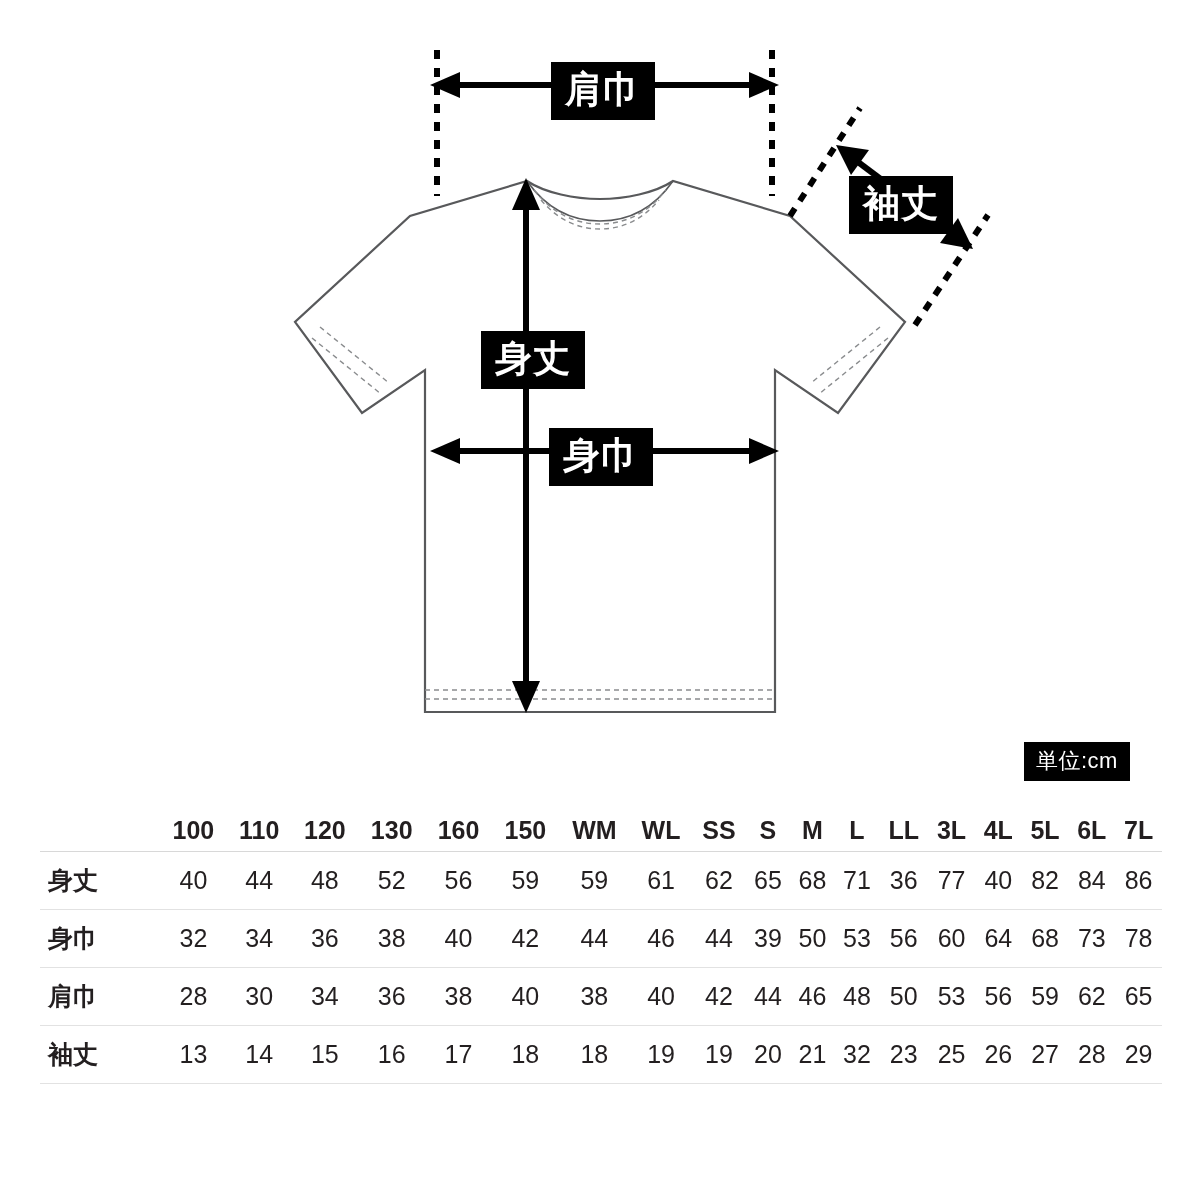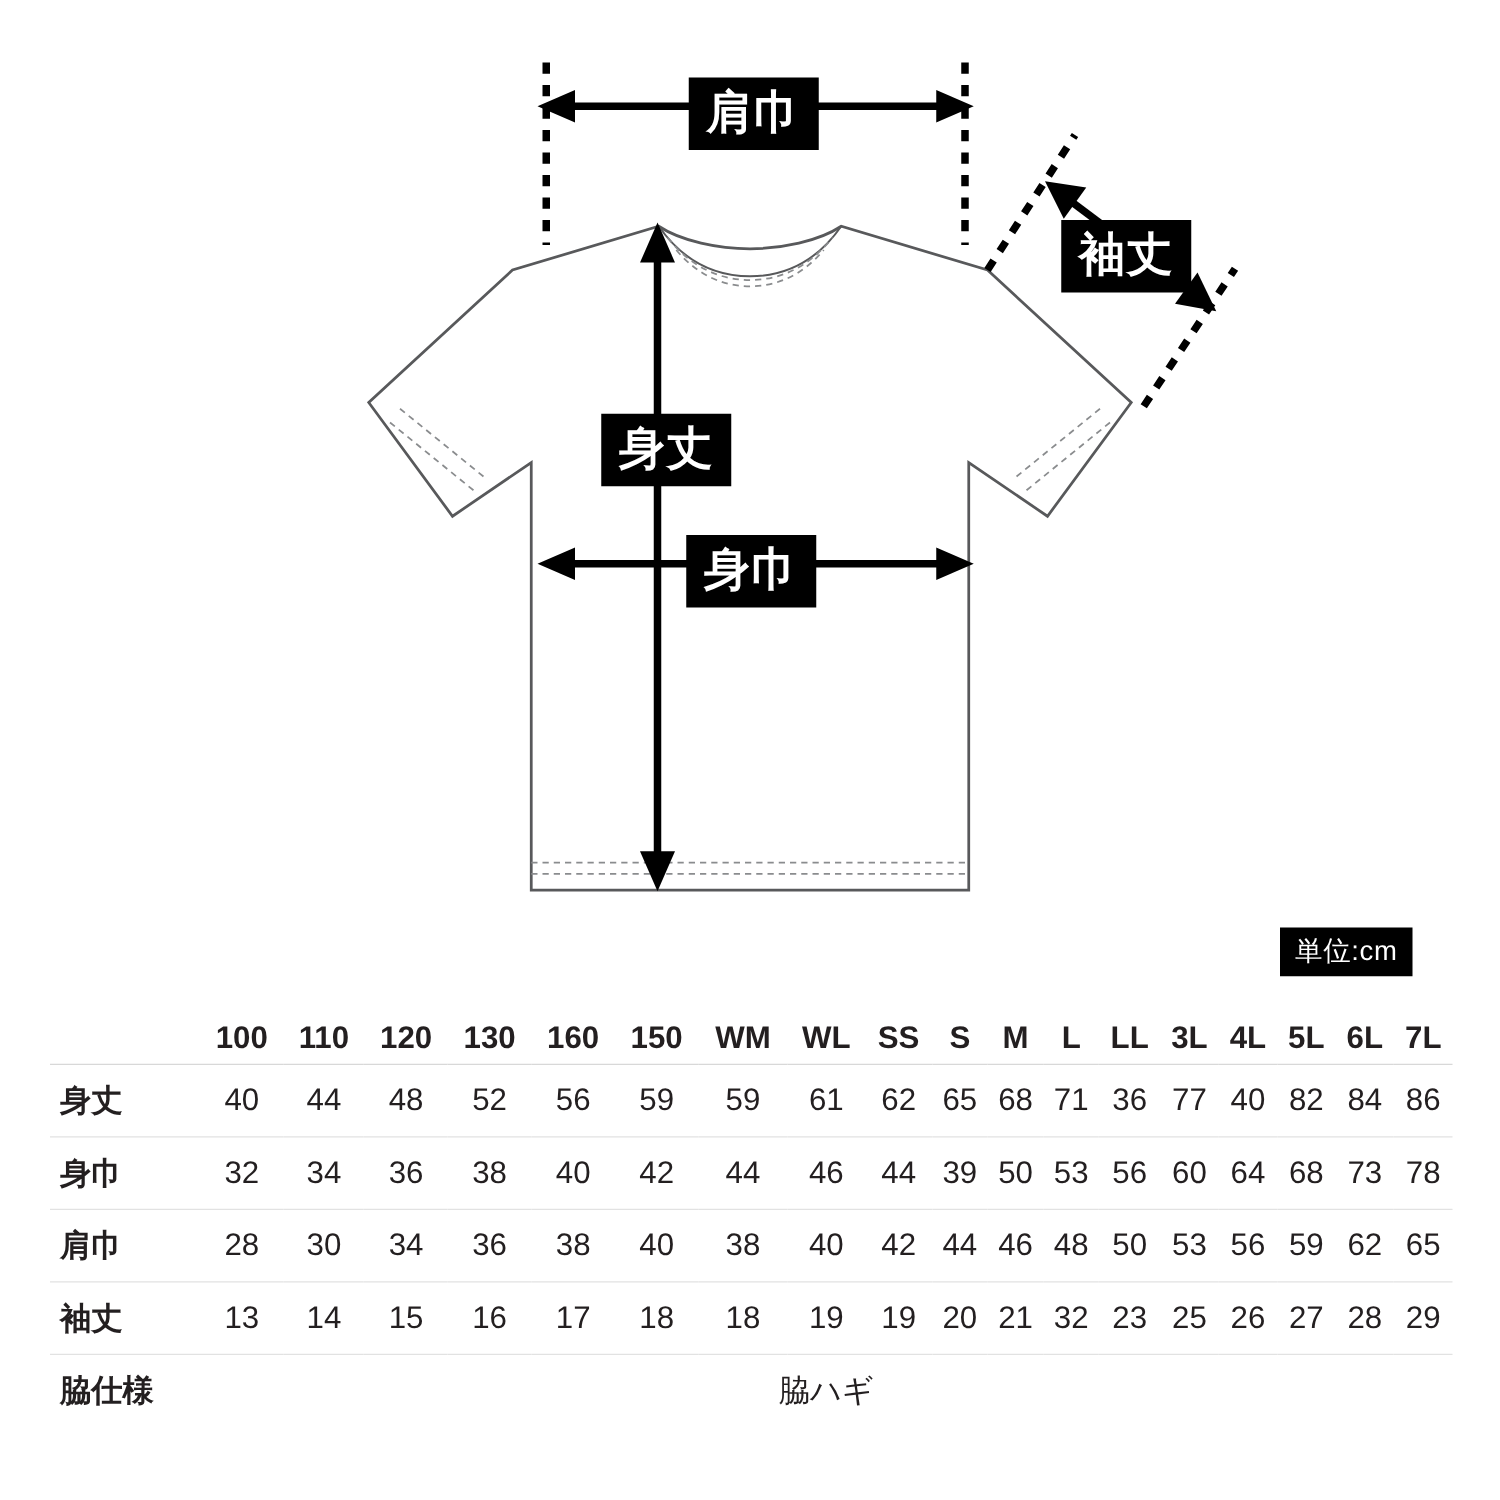--- a/index.html
+++ b/index.html
@@ -285,18 +285,14 @@
         <td>20</td>
         <td>21</td>
         <td>32</td>
         <td>23</td>
         <td>25</td>
         <td>26</td>
         <td>27</td>
         <td>28</td>
         <td>29</td>
       </tr>
-      <tr class="lastrow">
-        <td class="rowhead">脇仕様</td>
-        <td class="spec-value" colspan="18">脇ハギ</td>
-      </tr>
     </tbody>
 </table>
 
 </body></html>

